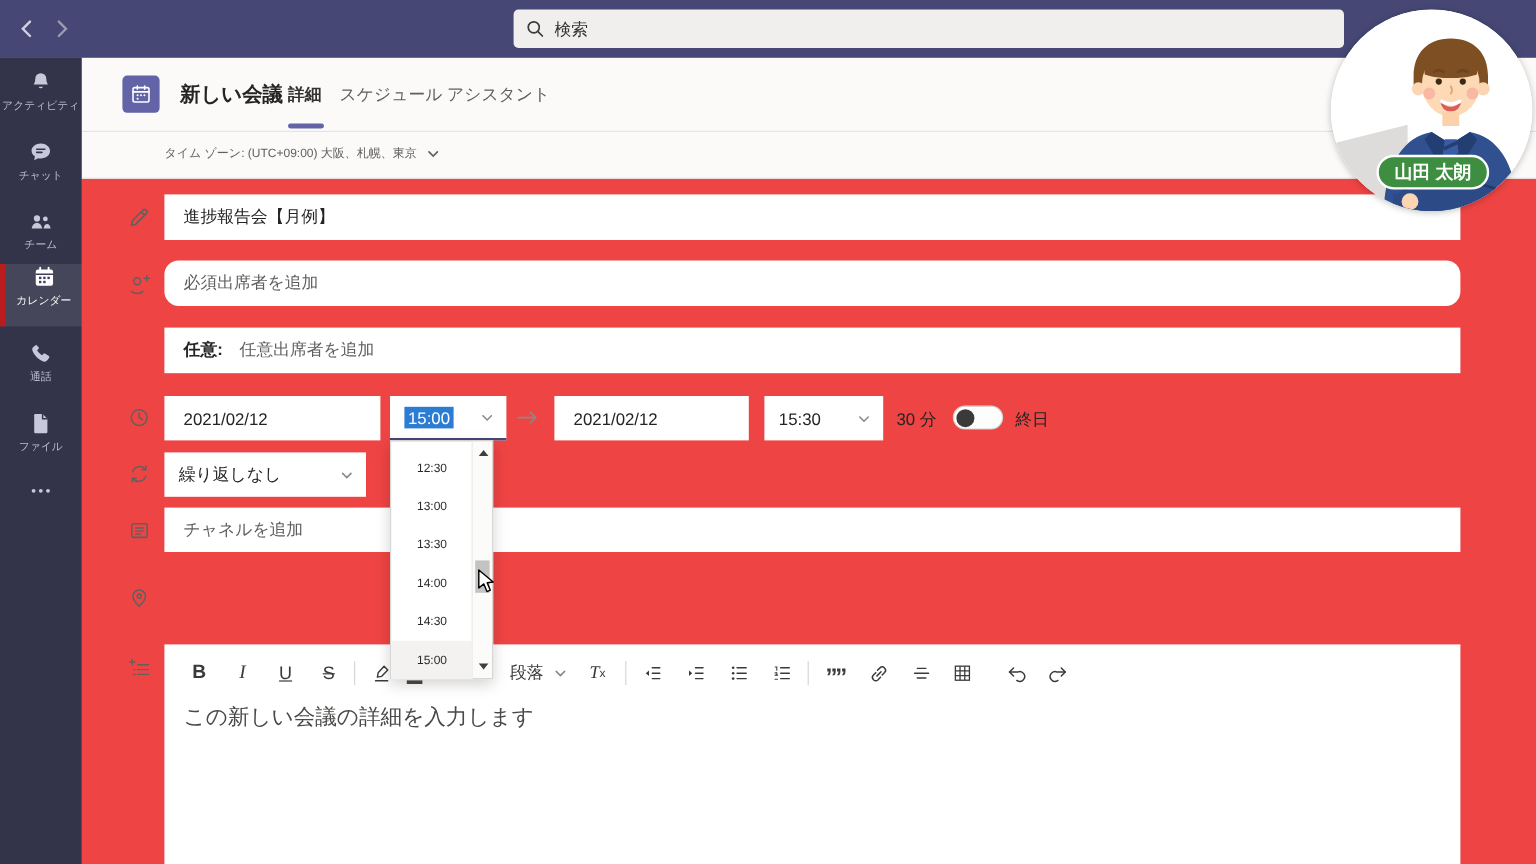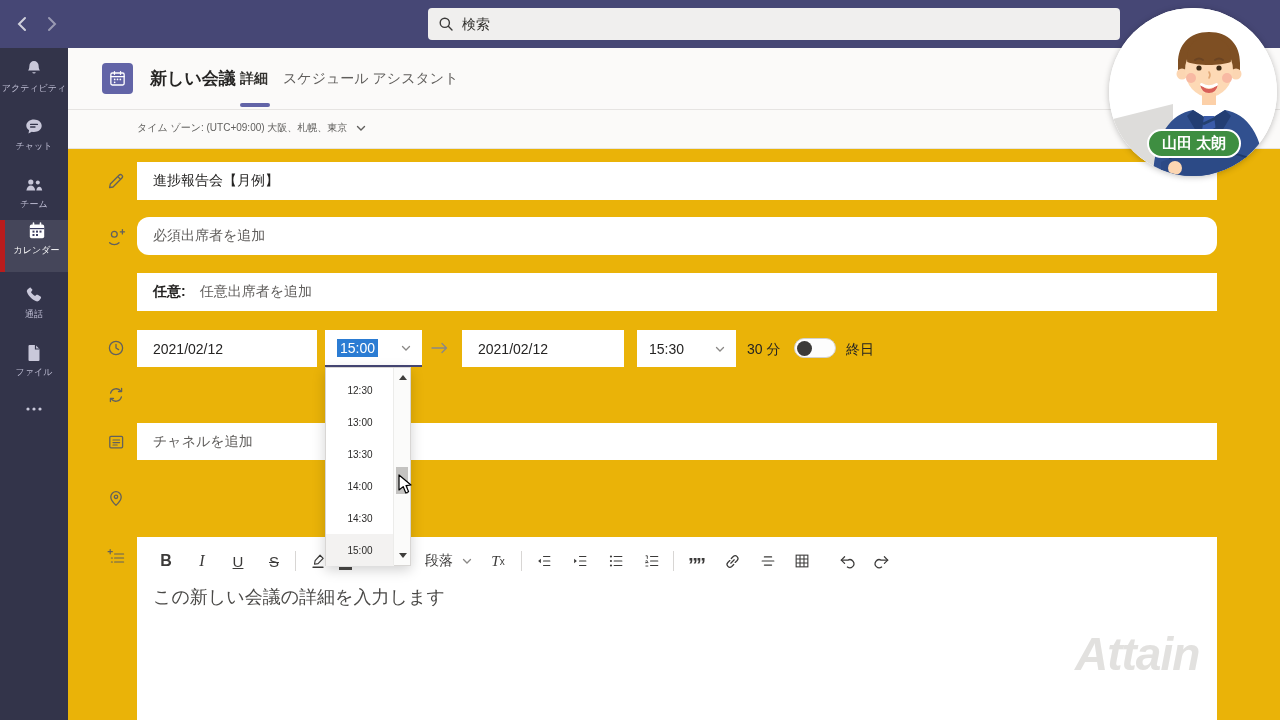--- a/index.html
+++ b/index.html
@@ -1,18 +1,18 @@
 <!DOCTYPE html>
 <html><head>
 <meta charset="utf-8">
 <style>
   * { margin:0; padding:0; box-sizing:border-box; }
   html,body { width:1280px; height:720px; overflow:hidden; }
   body { font-family:"Liberation Sans","DejaVu Sans",sans-serif; }
-  #app { position:relative; width:1280px; height:720px; background:#eab308; overflow:hidden;padding-left:44px; }
+  #app { position:relative; width:1280px; height:720px; background:#ef4444; overflow:hidden;padding-left:44px; }
 
   
   .topbar { position:absolute; left:0; top:0; width:1280px; height:48px; background:#464775; z-index:10; }
   .nav-chevron { position:absolute; top:13px; width:22px; height:22px; cursor:pointer; }
   .nav-back { left:12px; }
   .nav-fwd { left:40px; }
   .searchbox { position:absolute; left:428px; top:8px; width:692px; height:32px; background:#f0efee; border:none;
                border-radius:4px; padding:0 10px 0 34px; font-size:14px; color:#33322f;
                font-family:"Liberation Sans","DejaVu Sans",sans-serif; }
   .searchbox::placeholder { color:#33322f; opacity:1; }
@@ -276,20 +276,26 @@
     <svg class="chev" viewBox="0 0 12 12">
       <path d="M2.5 4.5 L6 8 L9.5 4.5" fill="none" stroke="#8a8886" stroke-width="1.3" stroke-linecap="round"></path>
     </svg>
   </div>
   <div style="position:absolute; left:747px; top:341px;" class="field-text">30 分</div>
   <div class="toggle">
       <div class="knob"></div>
     </div>
   <div style="position:absolute; left:846px; top:341px;" class="field-text">終日</div>
 
+  <div class="whitebox combo" style="left:137px; top:377px; width:168px; height:37px;">
+    <span class="field-text">繰り返しなし</span>
+    <svg class="chev" viewBox="0 0 12 12">
+      <path d="M2.5 4.5 L6 8 L9.5 4.5" fill="none" stroke="#8a8886" stroke-width="1.3" stroke-linecap="round"></path>
+    </svg>
+  </div>
 
   <div class="whitebox" style="left:137px; top:423px; width:1080px; height:37px;">
     <div class="row-pad">
         <span class="placeholder">チャネルを追加</span>
       </div>
   </div>
 
 
   <div class="descbox">
     <div class="tbtn bold-b" style="left:16px;">B</div>
@@ -367,21 +373,20 @@
     </div>
     <div class="tbtn" style="left:732px;">
       <svg width="19" height="19" viewBox="0 0 20 20">
         <g transform="translate(20,0) scale(-1,1)">
           <path d="M4.5 8.5h7a4.3 4.3 0 1 1-.6 7.3" fill="none" stroke="#3b3a39" stroke-width="1.3" stroke-linecap="round"></path>
           <path d="M8 5 4.5 8.5 8 12" fill="none" stroke="#3b3a39" stroke-width="1.3" stroke-linecap="round" stroke-linejoin="round"></path>
         </g>
       </svg>
     </div>
     <div class="desc-ph">この新しい会議の詳細を入力します</div>
-    <div class="watermark">Attain</div>
   </div>
 
   <div class="hidden-underline"></div>
 
   <div class="dropdown">
     <div class="dd-list">
       <div class="dd-item">12:30</div>
       <div class="dd-item">13:00</div>
       <div class="dd-item">13:30</div>
       <div class="dd-item">14:00</div>

